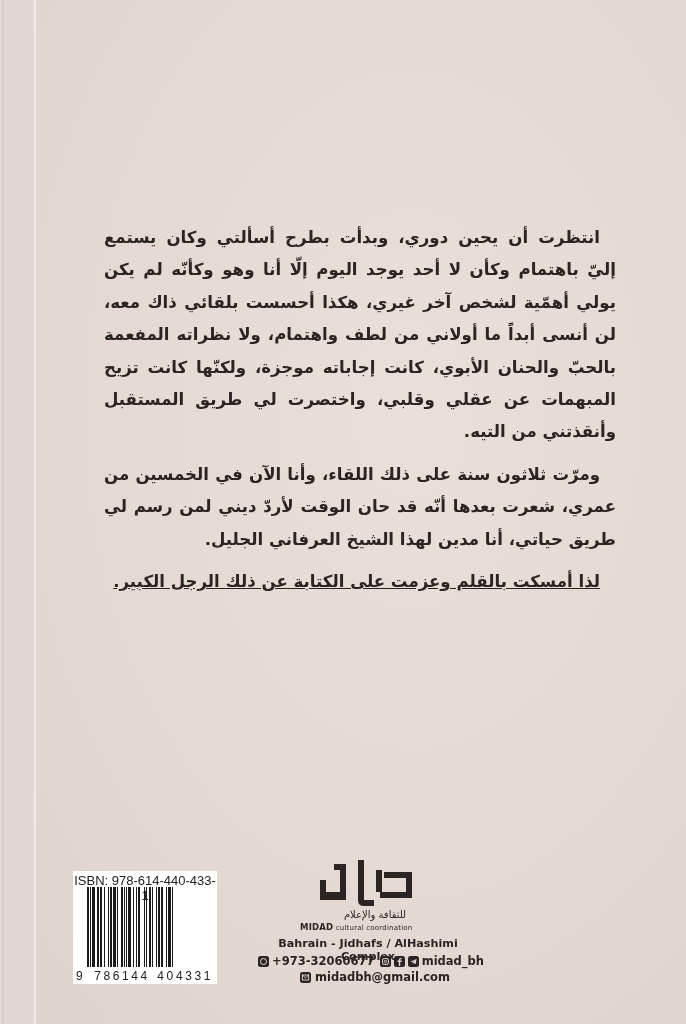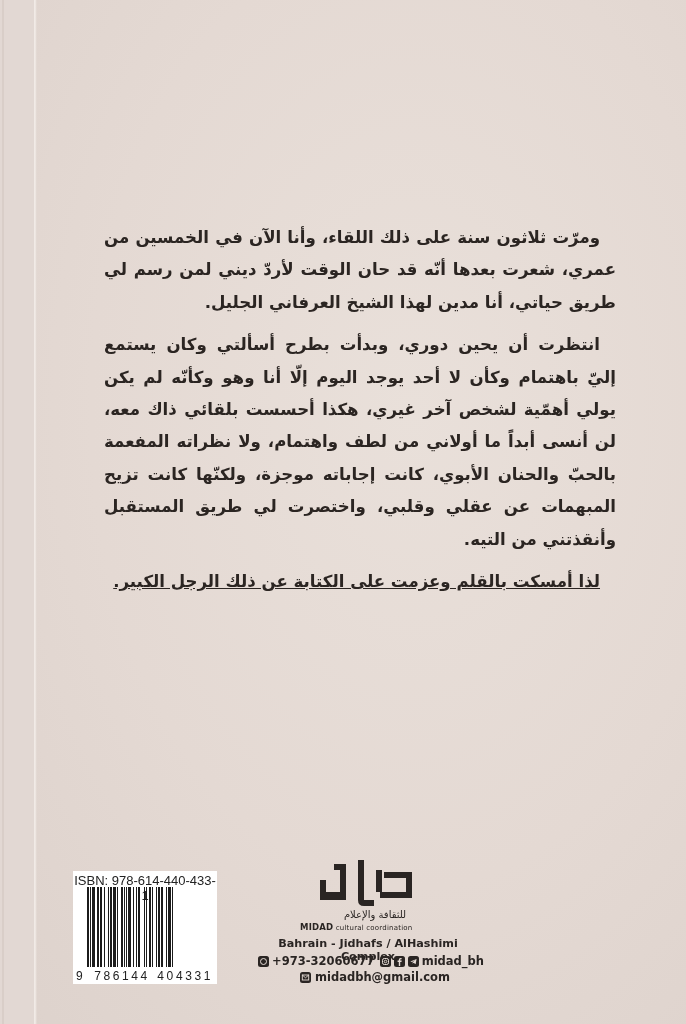--- a/index.html
+++ b/index.html
@@ -87,22 +87,22 @@
 </style>
 </head>
 <body>
 
 <div class="cover">
   <div class="spine-band"></div>
   <div class="spine-crease2"></div>
   <div class="spine-crease"></div>
 
   <div class="blurb">
+    <p>انتظرت أن يحين دوري، وبدأت بطرح أسألتي وكان يستمع إليّ باهتمام وكأن لا أحد يوجد اليوم إلّا أنا وهو وكأنّه لم يكن يولي أهمّية لشخص آخر غيري، هكذا أحسست بلقائي ذاك معه، لن أنسى أبداً ما أولاني من لطف واهتمام، ولا نظراته المفعمة بالحبّ والحنان الأبوي، كانت إجاباته موجزة، ولكنّها كانت تزيح المبهمات عن عقلي وقلبي، واختصرت لي طريق المستقبل وأنقذتني من التيه.</p>
     <p>ومرّت ثلاثون سنة على ذلك اللقاء، وأنا الآن في الخمسين من عمري، شعرت بعدها أنّه قد حان الوقت لأردّ ديني لمن رسم لي طريق حياتي، أنا مدين لهذا الشيخ العرفاني الجليل.</p>
-    <p>انتظرت أن يحين دوري، وبدأت بطرح أسألتي وكان يستمع إليّ باهتمام وكأن لا أحد يوجد اليوم إلّا أنا وهو وكأنّه لم يكن يولي أهمّية لشخص آخر غيري، هكذا أحسست بلقائي ذاك معه، لن أنسى أبداً ما أولاني من لطف واهتمام، ولا نظراته المفعمة بالحبّ والحنان الأبوي، كانت إجاباته موجزة، ولكنّها كانت تزيح المبهمات عن عقلي وقلبي، واختصرت لي طريق المستقبل وأنقذتني من التيه.</p>
     <p class="last">لذا أمسكت بالقلم وعزمت على الكتابة عن ذلك الرجل الكبير.</p>
   </div>
 
   <div class="isbn-box">
     <div class="isbn-label">ISBN: 978-614-440-433-1</div>
     <div class="bars" id="bars">
         <span style="width: 2.1px;"></span>
         <span style="width: 1.05px; background: transparent;"></span>
         <span style="width: 1.05px;"></span>
         <span style="width: 1.05px; background: transparent;"></span>

